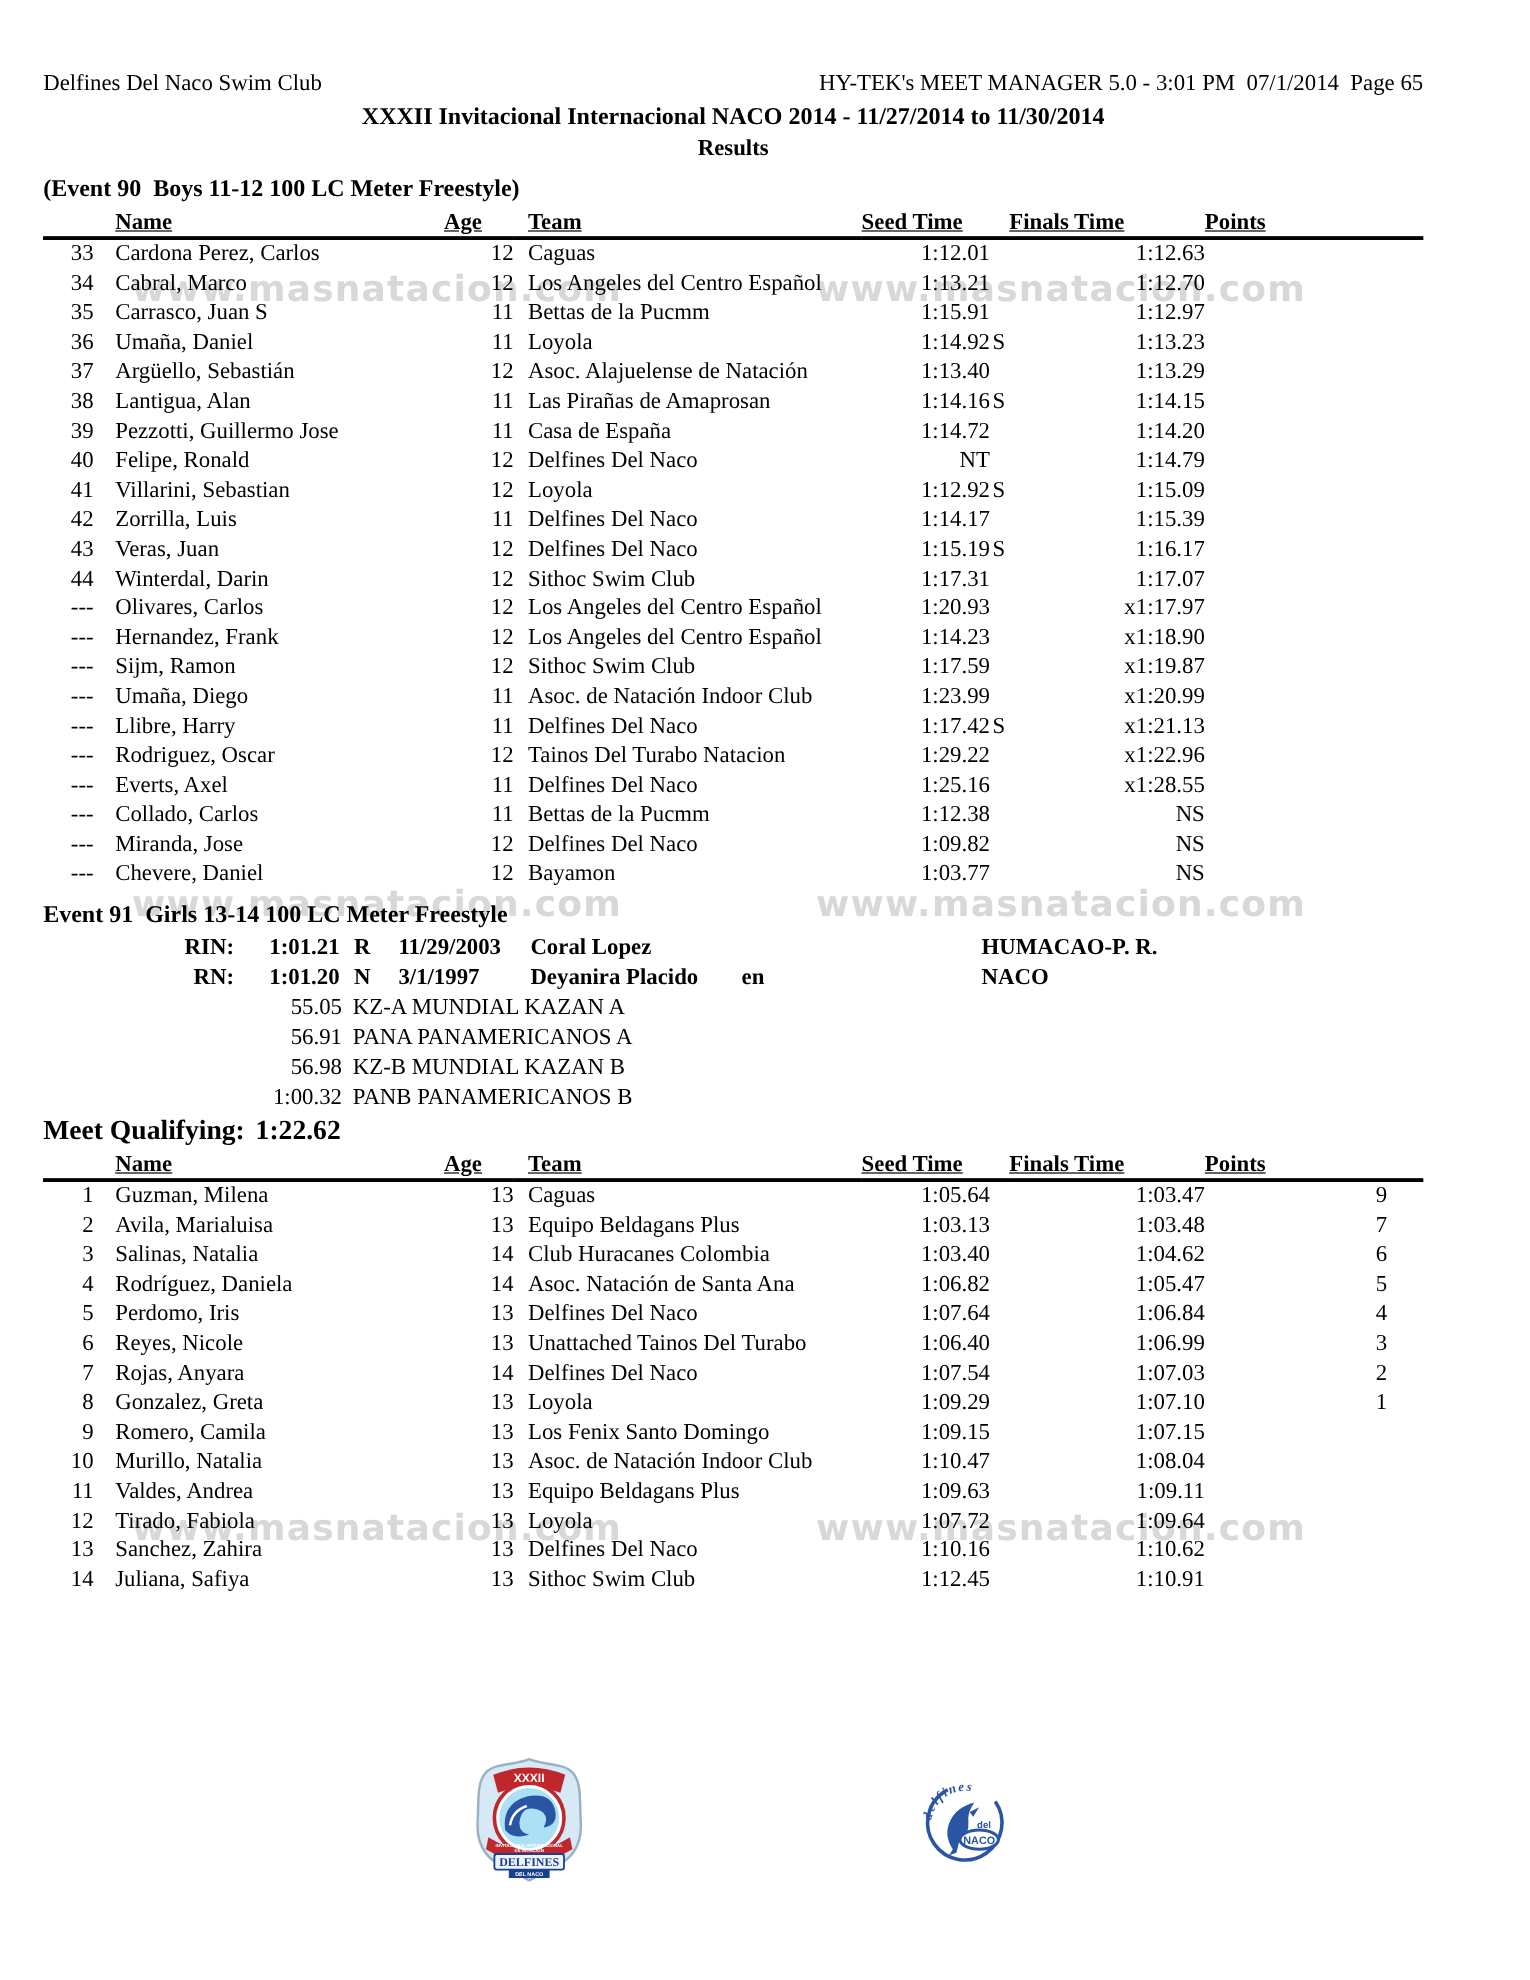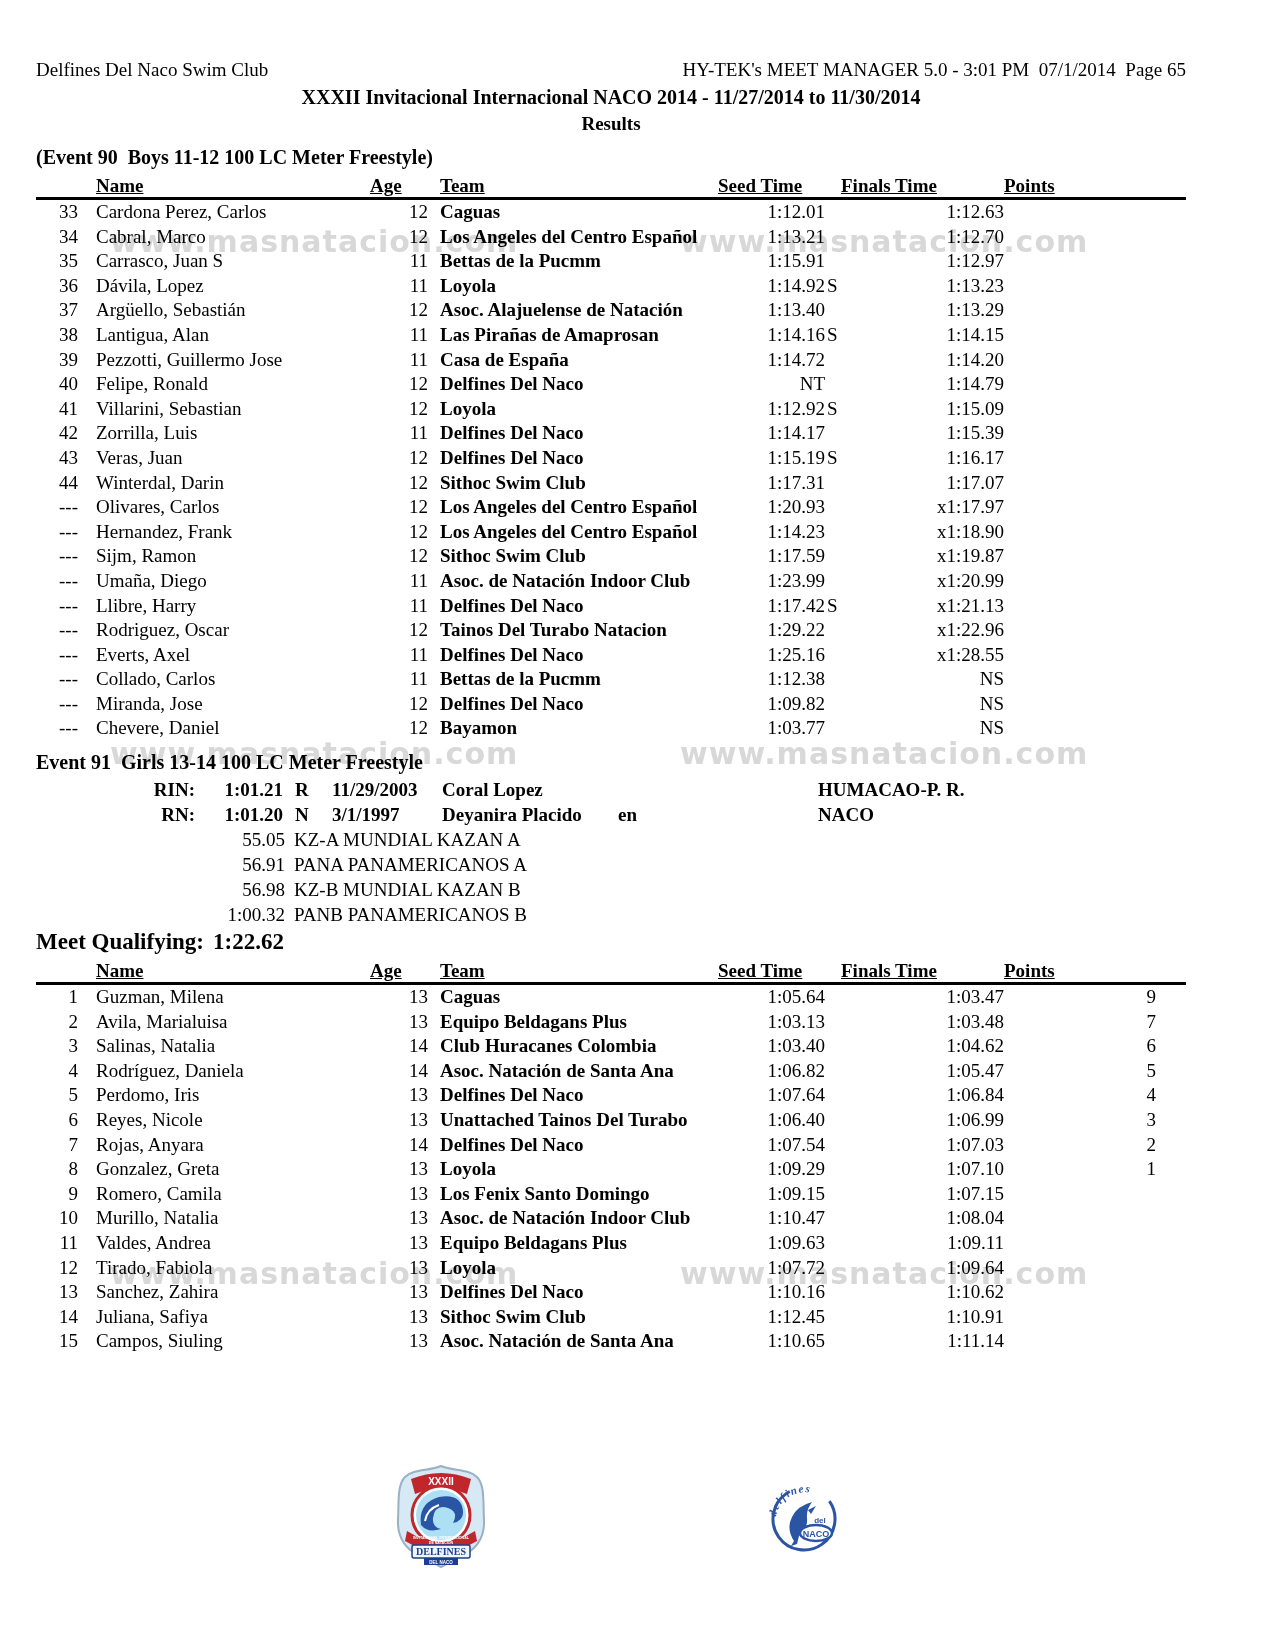--- a/index.html
+++ b/index.html
@@ -22,21 +22,21 @@
   table.results-table col.w-seedsuf{width:16px;}
   table.results-table col.w-finals{width:163px;}
   table.results-table col.w-points{width:182px;}
   table.results-table th{font-weight:bold;text-align:left;padding:0;height:26px;vertical-align:bottom;
     border-bottom:3px solid #000;font-size:19px;}
   table.results-table td{padding:0;line-height:24.6px;height:24.6px;font-size:19px;overflow:hidden;white-space:nowrap;}
   .u{text-decoration:underline;}
   .c-place{text-align:right;padding-right:2px !important;}
   .c-name{padding-left:16px !important;}
   .c-age{text-align:right;}
-  .c-team{padding-left:12px !important;font-weight:bold;}
+  .c-team{padding-left:12px !important;}
   .c-seed{text-align:right;}
   .c-seedsuf{padding-left:2px !important;}
   .c-finals{text-align:right;}
   td.c-points{text-align:right;padding-right:30px !important;}
   th.c-points{text-align:right;padding-right:10px !important;margin-top:16px;}
   .recblock{position:relative;margin-top:2px;}
   .recline{position:relative;height:25px;font-weight:bold;font-size:19px;line-height:25px;text-decoration:underline;}
   .recline .tag{position:absolute;left:81px;width:78px;text-align:right;}
   .recline .time{position:absolute;left:119px;width:128px;text-align:right;}
   .recline .flag{position:absolute;left:259px;}
@@ -130,21 +130,21 @@
             <td class="c-name">Carrasco, Juan S</td>
             <td class="c-age">11</td>
             <td class="c-team">Bettas de la Pucmm</td>
             <td class="c-seed">1:15.91</td>
             <td class="c-seedsuf"></td>
             <td class="c-finals">1:12.97</td>
             <td class="c-points"></td>
           </tr>
           <tr>
             <td class="c-place">36</td>
-            <td class="c-name">Dávila, Lopez</td>
+            <td class="c-name">Umaña, Daniel</td>
             <td class="c-age">11</td>
             <td class="c-team">Loyola</td>
             <td class="c-seed">1:14.92</td>
             <td class="c-seedsuf">S</td>
             <td class="c-finals">1:13.23</td>
             <td class="c-points"></td>
           </tr>
           <tr>
             <td class="c-place">37</td>
             <td class="c-name">Argüello, Sebastián</td>
@@ -528,30 +528,20 @@
           <tr>
             <td class="c-place">14</td>
             <td class="c-name">Juliana, Safiya</td>
             <td class="c-age">13</td>
             <td class="c-team">Sithoc Swim Club</td>
             <td class="c-seed">1:12.45</td>
             <td class="c-seedsuf"></td>
             <td class="c-finals">1:10.91</td>
             <td class="c-points"></td>
           </tr>
-          <tr>
-            <td class="c-place">15</td>
-            <td class="c-name">Campos, Siuling</td>
-            <td class="c-age">13</td>
-            <td class="c-team">Asoc. Natación de Santa Ana</td>
-            <td class="c-seed">1:10.65</td>
-            <td class="c-seedsuf"></td>
-            <td class="c-finals">1:11.14</td>
-            <td class="c-points"></td>
-          </tr>
         </tbody>
     </table>
 
   </div>
 
   <div class="logo logo-meet">
     <svg width="100" height="106" viewBox="0 0 100 106">
       <path d="M50 3 C62 8 78 6 86 14 C94 22 92 40 93 56 C94 76 84 88 68 94 C60 97 55 102 50 104 C45 102 40 97 32 94 C16 88 6 76 7 56 C8 40 6 22 14 14 C22 6 38 8 50 3 Z" fill="#d7e9f5" stroke="#9ab0c4" stroke-width="2"></path>
       <path d="M20 16 Q50 4 80 16 L76 31 Q50 21 24 31 Z" fill="#c0272d"></path>
       <text x="50" y="22" text-anchor="middle" font-size="10" font-weight="bold" fill="#ffffff" font-family="Liberation Sans, sans-serif">XXXII</text>

